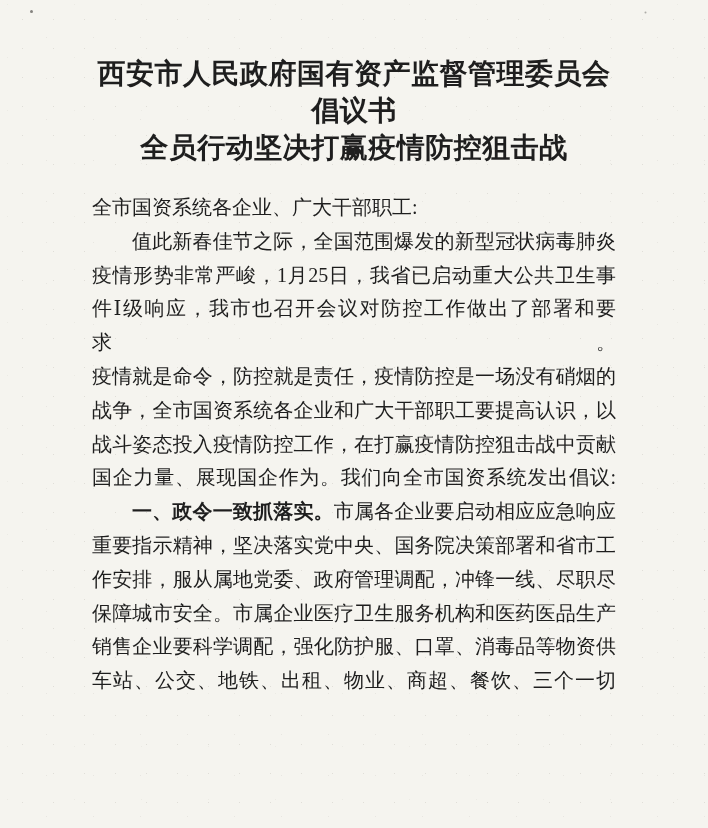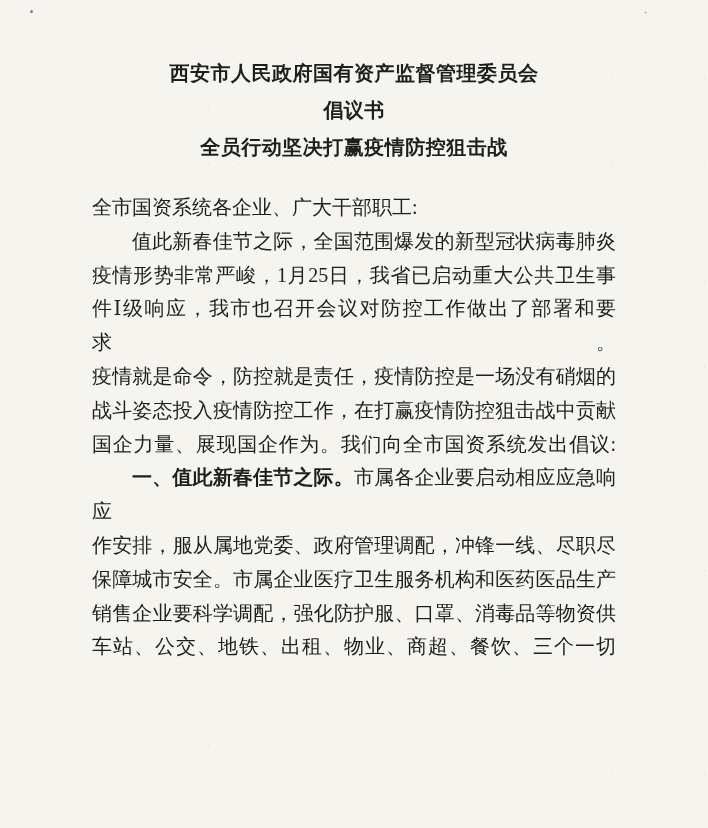--- a/index.html
+++ b/index.html
@@ -35,21 +35,21 @@
     width: 3px; height: 3px;
     border-radius: 50%;
     background: rgba(40,38,34,0.55);
     box-shadow: 614px 1px 0 -0.5px rgba(40,38,34,0.35);
   }
   .doc-title {
     padding-top: 55px;
     text-align: center;
     font-family: "Liberation Serif", "DejaVu Serif", serif;
     font-weight: 700;
-    font-size: 20px;
+    font-size: 28px;
     line-height: 37px;
     letter-spacing: 0.5px;
   }
   .doc-body {
     margin: 25px 92px 0 92px;
     width: 524px;
     font-family: "Liberation Serif", "DejaVu Serif", serif;
     font-size: 20px;
     line-height: 33.8px;
   }
@@ -87,27 +87,29 @@
       <div class="line" data-style="salutation"><span class="lead"></span><span class="txt">全市国资系统各企业、广大干部职工:</span></div>
 
       <div class="line" data-style="indent justify"><span class="lead"></span><span class="txt">值此新春佳节之际，全国范围爆发的新型冠状病毒肺炎</span></div>
 
       <div class="line" data-style="justify"><span class="lead"></span><span class="txt">疫情形势非常严峻，1月25日，我省已启动重大公共卫生事</span></div>
 
       <div class="line" data-style="justify"><span class="lead"></span><span class="txt">件Ⅰ级响应，我市也召开会议对防控工作做出了部署和要求。</span></div>
 
       <div class="line" data-style="justify"><span class="lead"></span><span class="txt">疫情就是命令，防控就是责任，疫情防控是一场没有硝烟的</span></div>
 
+      <div class="line" data-style="justify"><span class="lead"></span><span class="txt">战争，全市国资系统各企业和广大干部职工要提高认识，以</span></div>
 
       <div class="line" data-style="justify"><span class="lead"></span><span class="txt">战斗姿态投入疫情防控工作，在打赢疫情防控狙击战中贡献</span></div>
 
       <div class="line" data-style="justify"><span class="lead"></span><span class="txt">国企力量、展现国企作为。我们向全市国资系统发出倡议:</span></div>
 
-      <div class="line" data-style="indent justify"><span class="lead">一、值此新春佳节之际。</span><span class="txt">市属各企业要启动相应应急响应</span></div>
+      <div class="line" data-style="indent justify"><span class="lead">一、政令一致抓落实。</span><span class="txt">市属各企业要启动相应应急响应</span></div>
 
+      <div class="line" data-style="justify"><span class="lead"></span><span class="txt">重要指示精神，坚决落实党中央、国务院决策部署和省市工</span></div>
 
       <div class="line" data-style="justify"><span class="lead"></span><span class="txt">作安排，服从属地党委、政府管理调配，冲锋一线、尽职尽</span></div>
 
 
 
       <div class="line" data-style="justify"><span class="lead"></span><span class="txt">保障城市安全。市属企业医疗卫生服务机构和医药医品生产</span></div>
 
       <div class="line" data-style="justify"><span class="lead"></span><span class="txt">销售企业要科学调配，强化防护服、口罩、消毒品等物资供</span></div>
 
 

